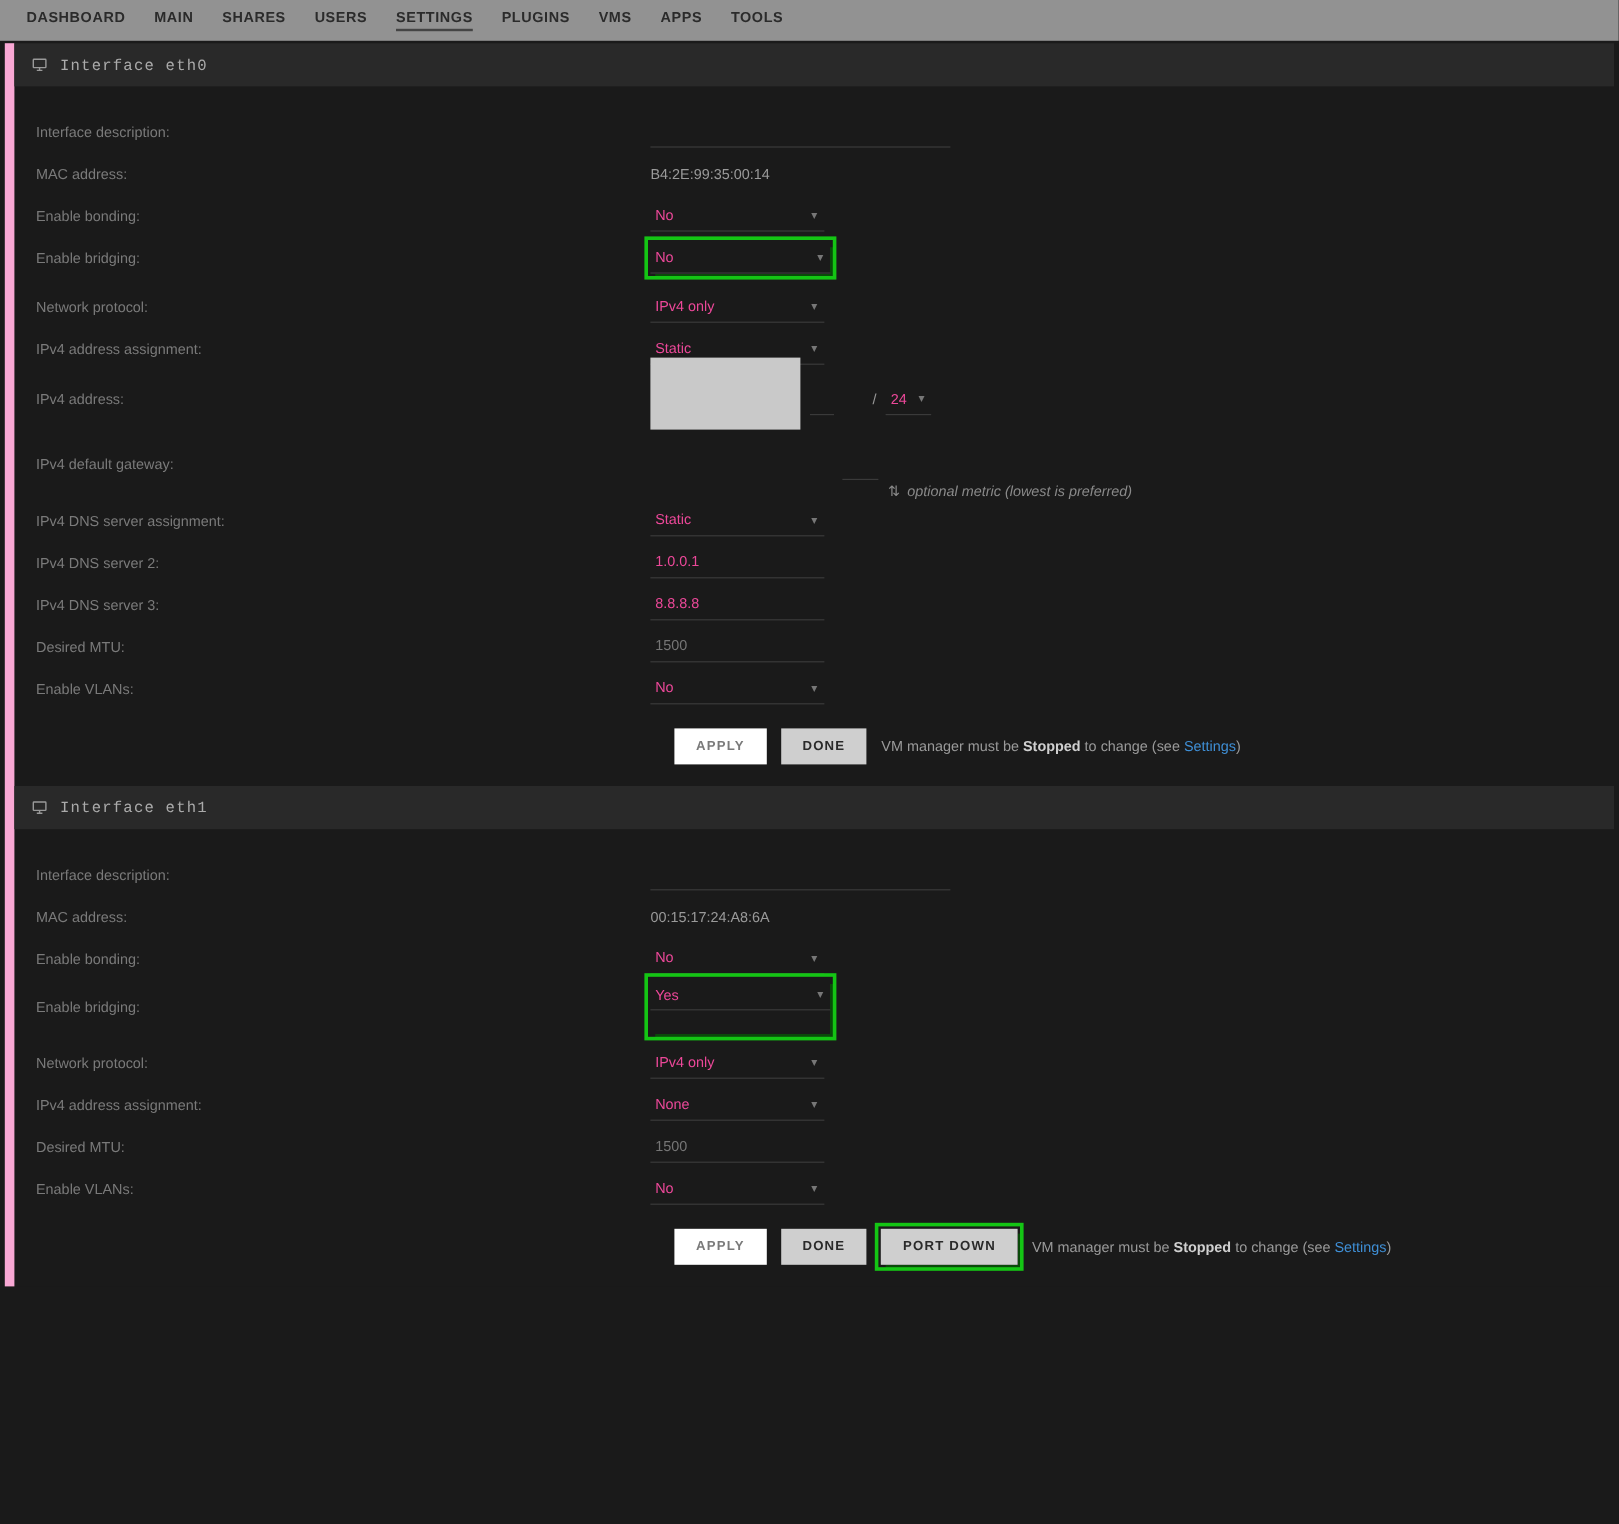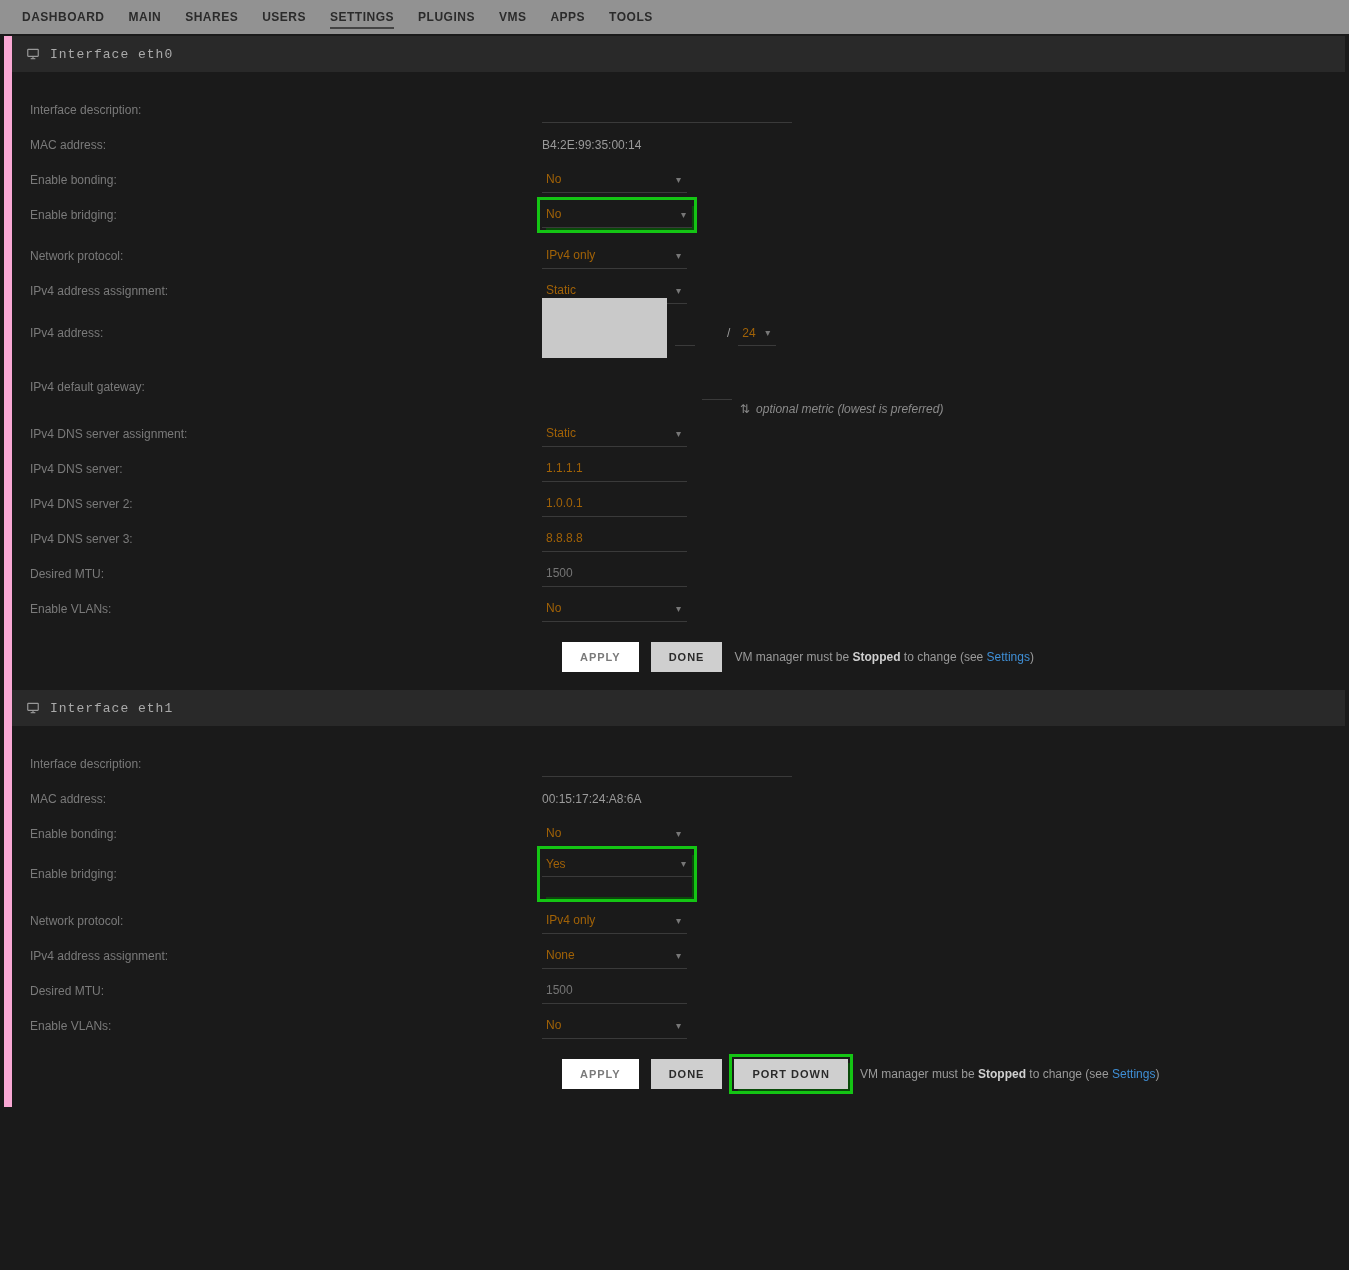--- a/index.html
+++ b/index.html
@@ -9,22 +9,22 @@
     font-family: "Helvetica Neue", Arial, sans-serif;
     font-size: 12px;
     width: 1349px;
     min-height: 1270px;
     overflow: hidden;
   }
   .topbar {
     background: #929292;
     height: 34px;
     display: flex;
-    align-items: center;
-    padding: 14px 10px;
+    align-items: flex-end;
+    padding: 3px 10px;
     gap: 0;
   }
   .topbar .tab {
     color: #2b2b2b;
     font-weight: 600;
     font-size: 12px;
     letter-spacing: 0.5px;
     padding: 0 12px;
     line-height: 34px;
     cursor: pointer;
@@ -86,21 +86,21 @@
   .row .control {
     flex: 1;
     display: flex;
     align-items: center;
     gap: 8px;
   }
   .underline-input, .underline-select {
     background: transparent;
     border: none;
     border-bottom: 1px solid #3a3a3a;
-    color: #a16207;
+    color: #ec4899;
     font-size: 12px;
     height: 26px;
     padding: 0 4px;
     outline: none;
   }
   .underline-input.wide { width: 250px; }
   .underline-input.med { width: 145px; }
   .underline-select {
     width: 145px;
     appearance: none;
@@ -288,26 +288,20 @@
     </div>
 
     <div class="row">
       <div class="label">IPv4 DNS server assignment:</div>
       <div class="control">
         <span class="select-wrap"><select class="underline-select"><option>Static</option></select></span>
       </div>
     </div>
 
     <div class="row">
-      <div class="label">IPv4 DNS server:</div>
-      <div class="control">
-          <input class="underline-input med" value="1.1.1.1" style="">
-        </div>
-    </div>
-    <div class="row">
       <div class="label">IPv4 DNS server 2:</div>
       <div class="control">
           <input class="underline-input med" value="1.0.0.1" style="">
         </div>
     </div>
     <div class="row">
       <div class="label">IPv4 DNS server 3:</div>
       <div class="control">
           <input class="underline-input med" value="8.8.8.8" style="">
         </div>

